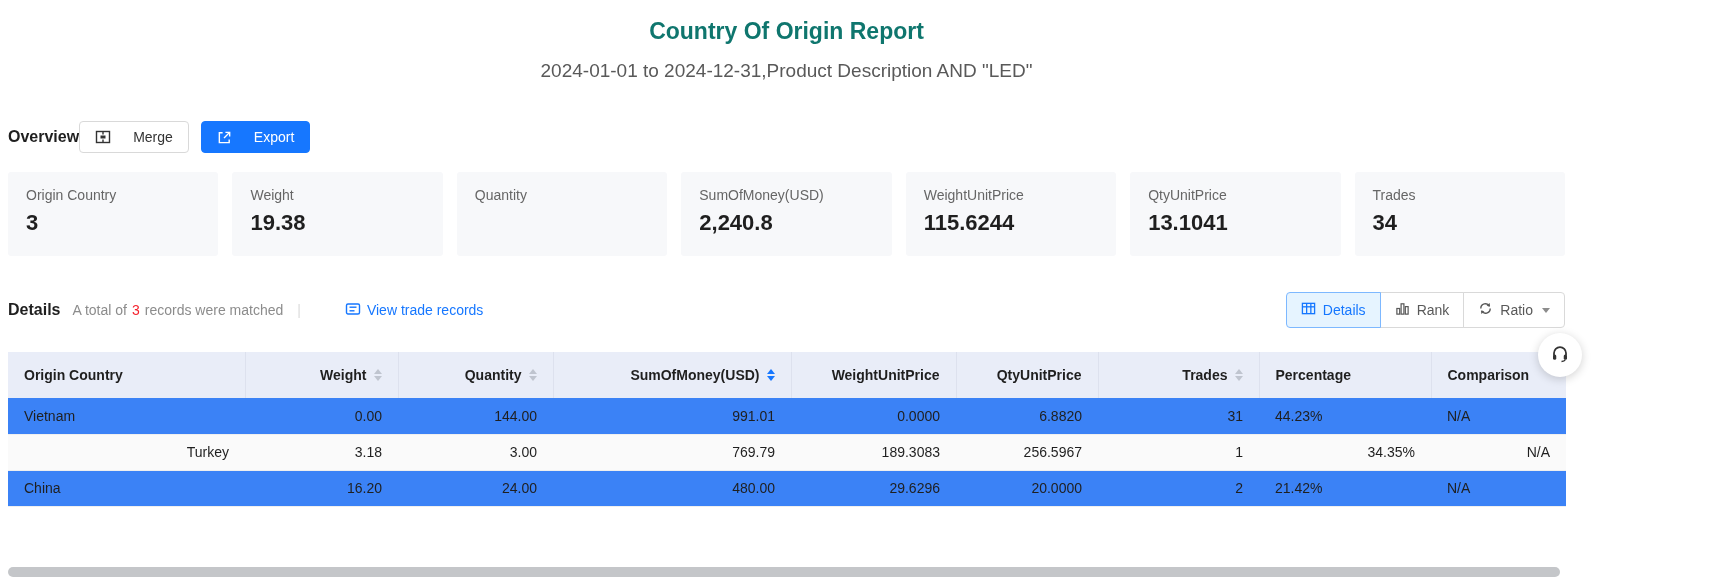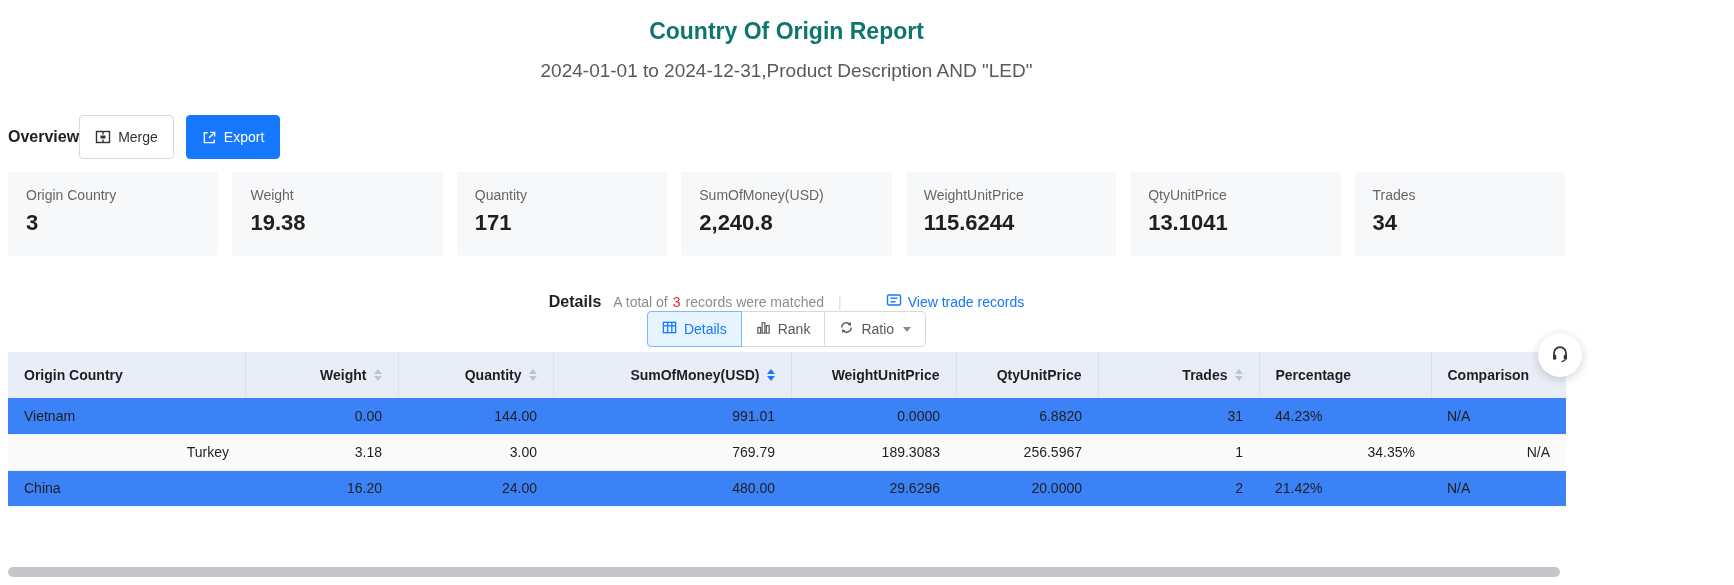--- a/index.html
+++ b/index.html
@@ -12,33 +12,33 @@
   .container { width:1557px; margin-left:8px; padding-top:16px; position:relative; }
 
   
   .report-title { text-align:center; font-size:23px; font-weight:700; line-height:30px; color:#0f766e; }
   .report-subtitle { text-align:center; font-size:19px; line-height:22px; color:#595959; margin-top:14px; }
 
   
   .overview-bar { margin-top:36px; display:flex; align-items:center; justify-content:flex-start; height:38px; }
   .section-heading { font-size:16px; font-weight:700; color:#1f1f1f; }
   .btn-row { display:flex; gap:12px; }
-  .btn { display:inline-flex; align-items:center; gap:7px; height:44px; padding:0 15px;
+  .btn { display:inline-flex; align-items:center; gap:22px; height:32px; padding:0 15px;
          border-radius:4px; font-size:14px; cursor:pointer; background:#fff; border:1px solid #d9d9d9; color:#333; }
   .btn svg { display:block; }
   .btn-primary { background:#1677ff; border-color:#1677ff; color:#fff; }
 
   
   .cards { margin-top:16px; display:grid; grid-template-columns:repeat(7,1fr); gap:14px; }
   .card { background:#f7f8fa; border-radius:3px; height:84px; padding:15px 18px; }
   .card .label { font-size:14px; color:#666; }
   .card .value { font-size:22px; font-weight:700; color:#1f1f1f; margin-top:7px; }
 
   
-  .details-bar { margin-top:36px; display:flex; align-items:center; justify-content:space-between; height:36px;flex-direction:column; }
+  .details-bar { margin-top:36px; display:flex; align-items:center; justify-content:space-between; height:36px; }
   .details-left { display:flex; align-items:center; }
   .details-left .section-heading { margin-right:12px; }
   .muted { font-size:14px; color:#8c8c8c; }
   .count-red { font-size:14px; color:#f5222d; margin:0 5px; }
   .v-divider { color:#dcdcdc; margin:0 14px; font-size:14px; }
   .link { display:inline-flex; align-items:center; gap:6px; color:#1677ff; font-size:14px; cursor:pointer; text-decoration:none;padding-left:30px; }
 
   .tab-group { display:flex; }
   .tab { display:inline-flex; align-items:center; gap:7px; height:36px; padding:0 14px; background:#fff;
          border:1px solid #d9d9d9; font-size:14px; color:#595959; cursor:pointer; margin-left:-1px; }
@@ -109,21 +109,20 @@
     <div class="card">
       <div class="label">Origin Country</div>
       <div class="value">3</div>
     </div>
     <div class="card">
       <div class="label">Weight</div>
       <div class="value">19.38</div>
     </div>
     <div class="card">
       <div class="label">Quantity</div>
-      <div class="value">171</div>
     </div>
     <div class="card">
       <div class="label">SumOfMoney(USD)</div>
       <div class="value">2,240.8</div>
     </div>
     <div class="card">
       <div class="label">WeightUnitPrice</div>
       <div class="value">115.6244</div>
     </div>
     <div class="card">

